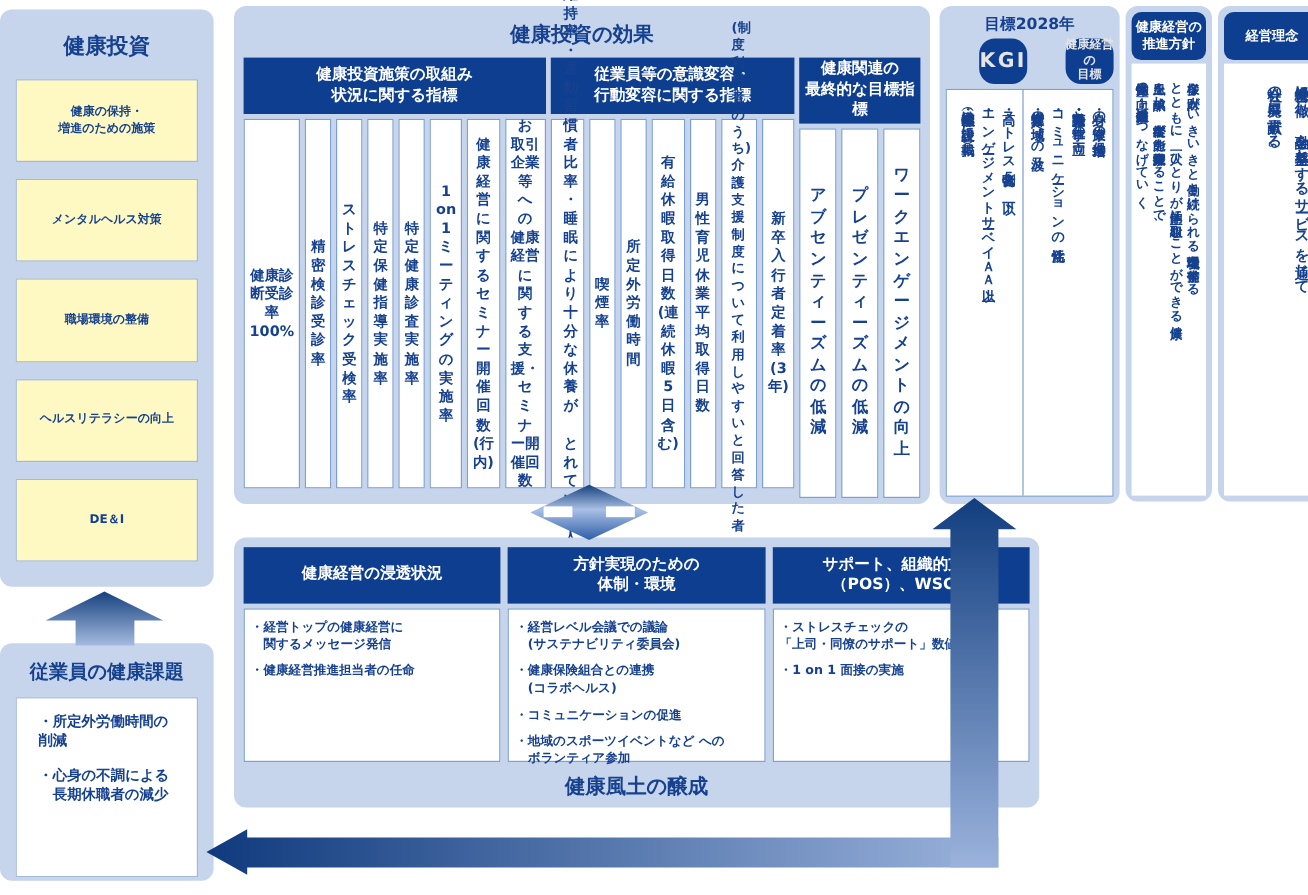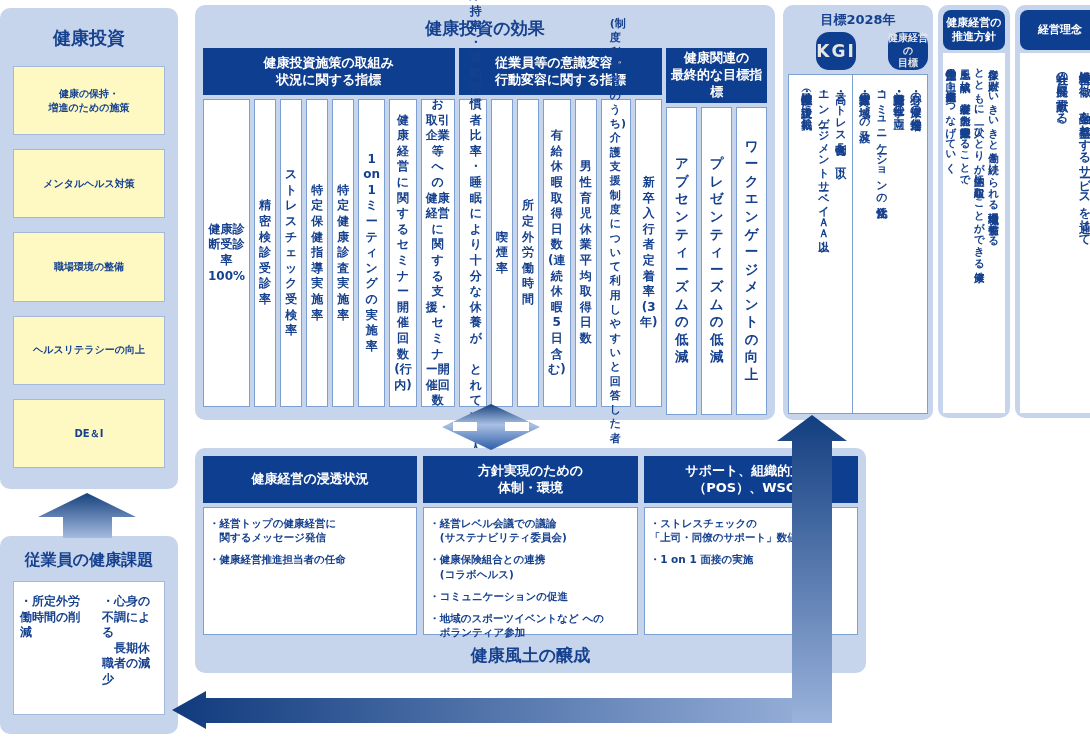--- a/index.html
+++ b/index.html
@@ -26,22 +26,22 @@
   .wbox{
     background:#fef9c3;border:1px solid var(--soft-border);flex:1;
     display:flex;align-items:center;justify-content:center;text-align:center;
     font-size:10px;line-height:1.35;white-space:pre-line;padding:13px;
   }
 
   
   #p-issues{left:0;top:536px;width:178px;height:198px;padding:8px 13px;}
   #p-issues h2{margin:6px 0 0;text-align:center;font-size:16px;}
   #p-issues .ibox{
-    background:#fff;border:1px solid var(--soft-border);margin-top:10px;height:134px;
-    padding:12px 6px;font-size:12px;display:flex;flex-direction:row;gap:14px;
+    background:#fff;border:1px solid var(--soft-border);margin-top:10px;height:150px;
+    padding:12px 18px;font-size:12px;display:flex;flex-direction:column;gap:14px;
   }
   .ibullet{white-space:pre-line;line-height:1.3;}
 
   
   #p-effects{left:195px;top:5px;width:580px;height:415px;padding:6px 8px;}
   #p-effects h2{margin:6px 0 8px;text-align:center;font-size:17px;}
   .cols{display:flex;gap:4px;}
   .ecol{flex:1;display:flex;flex-direction:column;}
   .chead{
     background:var(--navy);color:#fff;font-size:13px;text-align:center;

